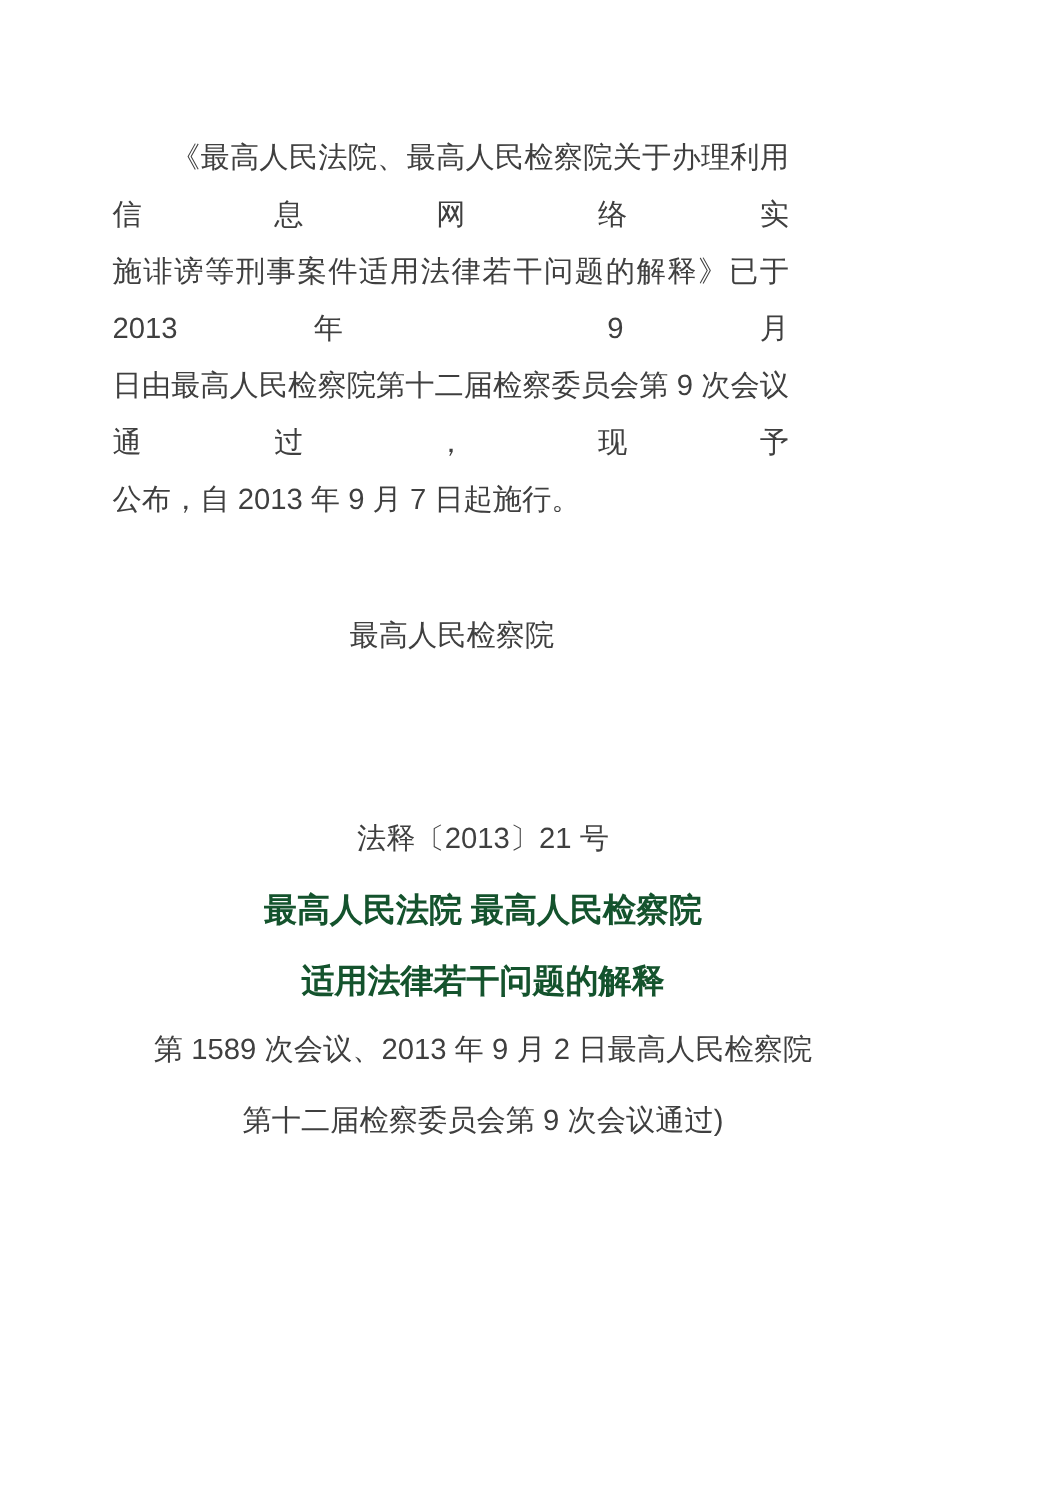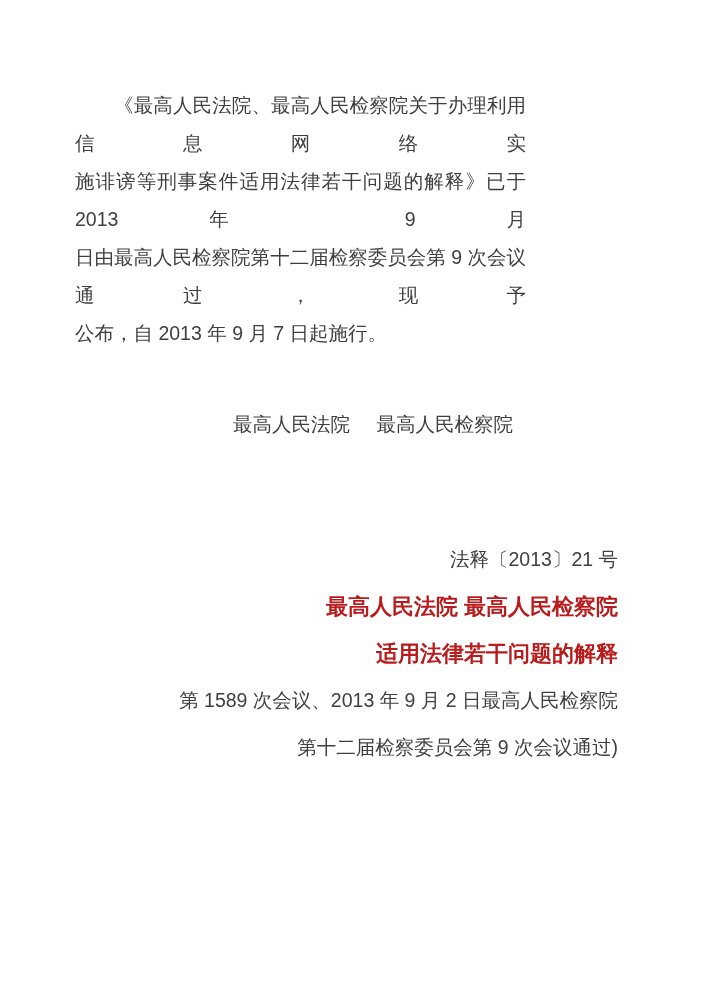--- a/index.html
+++ b/index.html
@@ -41,47 +41,46 @@
     display: flex;
     justify-content: space-between;
     padding-left: 158px;
   }
   .sig-date {
     text-align: right;
   }
   
   .center-block {
     margin-top: 90px;
-    text-align: right;
+    text-align: center;
     font-size: 19.5px;
     line-height: 47px;
     padding-left: 26px;
   }
   .authorities,
   .doc-title {
     font-size: 22px;
     font-weight: bold;
-    color: #b91c1c;
+    color: #14532d;
   }
 </style>
 </head>
 <body>
 
 <div class="page">
 
   <section class="intro">
     <div class="intro-line indent justify">《最高人民法院、最高人民检察院关于办理利用信息网络实</div>
     <div class="intro-line justify">施诽谤等刑事案件适用法律若干问题的解释》已于 2013 年 9 月</div>
     <div class="intro-line justify">日由最高人民检察院第十二届检察委员会第 9 次会议通过，现予</div>
     <div class="intro-line">公布，自 2013 年 9 月 7 日起施行。</div>
   </section>
 
   <section class="signature">
     <div class="sig-row">
-      <span>最高人民法院</span>
       <span>最高人民检察院</span>
     </div>
   </section>
 
   <section class="center-block">
     <div class="doc-number">法释〔2013〕21 号</div>
     <div class="authorities">最高人民法院 最高人民检察院</div>
     <div class="doc-title">适用法律若干问题的解释</div>
     <div class="adoption">第 1589 次会议、2013 年 9 月 2 日最高人民检察院</div>
     <div class="adoption">第十二届检察委员会第 9 次会议通过)</div>

